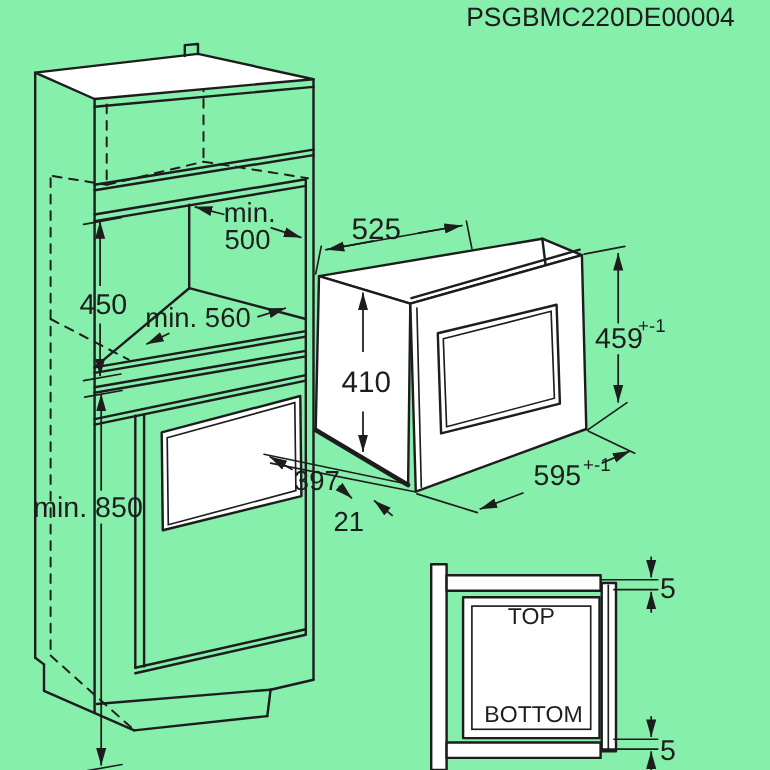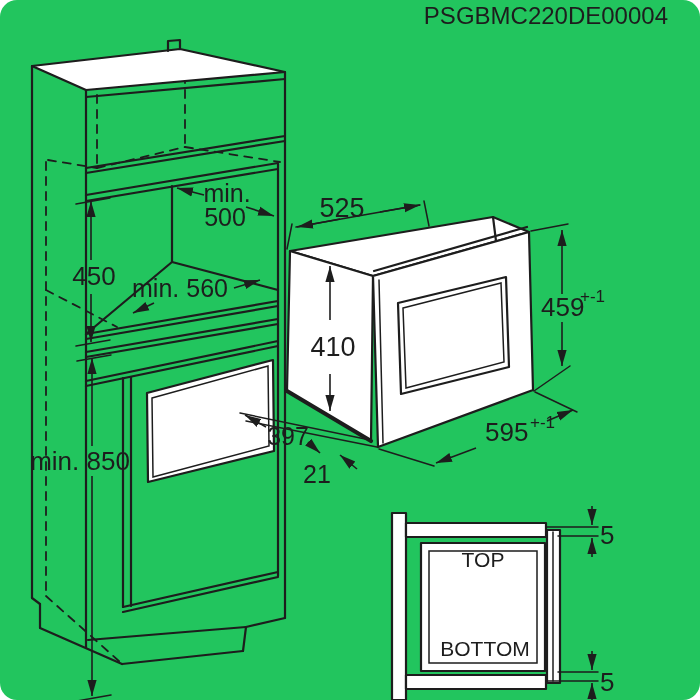--- a/index.html
+++ b/index.html
@@ -1,17 +1,17 @@
 <!DOCTYPE html>
 <html><head>
 <meta charset="utf-8">
 <style>
   html,body{margin:0;padding:0;background:#ffffff;}
-  .canvas{position:relative;width:700px;height:700px;background:#22c55e;overflow:hidden;
-          font-family:"Liberation Sans", sans-serif;border-radius:17px;}
+  .canvas{position:relative;width:700px;height:700px;background:#86efac;overflow:hidden;
+          font-family:"Liberation Sans", sans-serif;}
   svg{display:block;}
   .ln{stroke:#1d1d1d;stroke-width:2.2;fill:none;stroke-linecap:round;stroke-linejoin:round;}
   .wf{stroke:#1d1d1d;stroke-width:2.2;fill:#ffffff;stroke-linejoin:round;}
   .b4{stroke:#1d1d1d;stroke-width:4.2;fill:none;stroke-linecap:round;}
   .thin{stroke:#1d1d1d;stroke-width:1.5;fill:none;stroke-linecap:round;}
   .dash{stroke:#1d1d1d;stroke-width:1.8;fill:none;stroke-dasharray:8 7;stroke-linecap:round;}
   .arr{stroke:#1d1d1d;stroke-width:1.6;fill:none;}
   text{fill:#1d1d1d;font-family:"Liberation Sans", sans-serif;}
   .t26{font-size:26px;}
   .t25{font-size:25px;}

